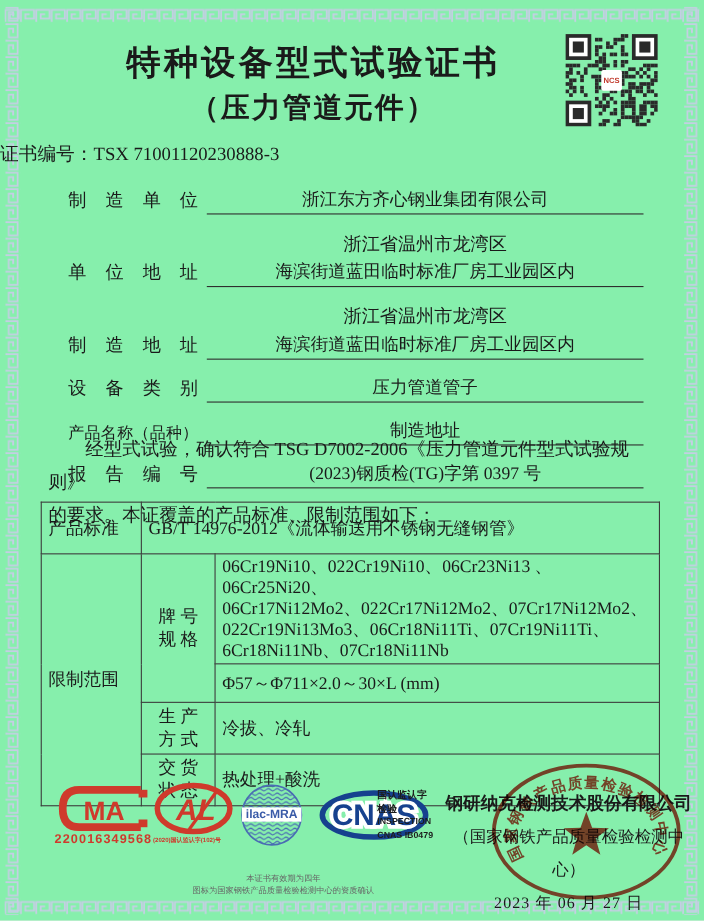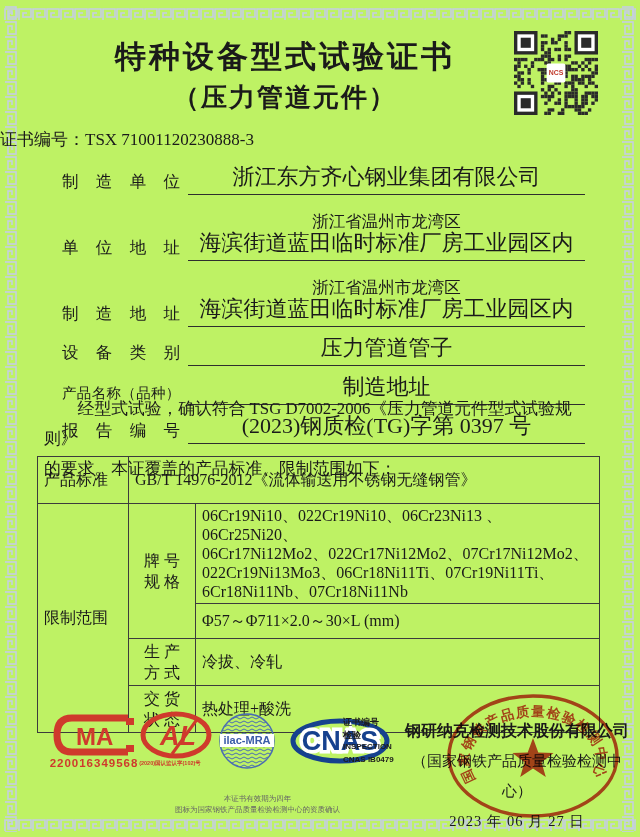--- a/index.html
+++ b/index.html
@@ -1,33 +1,33 @@
 <!DOCTYPE html>
 <html><head>
 <meta charset="utf-8">
 <style>
   html,body{margin:0;padding:0;background:#e8e8e8;}
-  #page{position:relative;width:640px;height:837px;background:#bef264;margin:0 auto;
+  #page{position:relative;width:640px;height:837px;background:#86efac;margin:0 auto;
         font-family:"Liberation Serif","DejaVu Serif",serif;color:#1a1a1a;overflow:hidden;}
   .border-strip{position:absolute;}
   
   .title{position:absolute;left:0;right:70px;top:36px;text-align:center;
          font-size:31px;font-weight:bold;letter-spacing:3px;}
   .subtitle{position:absolute;left:0;right:70px;top:80px;text-align:center;
          font-size:26px;font-weight:bold;letter-spacing:2px;}
   .qr{position:absolute;left:514px;top:31px;width:84px;height:84px;}
   .certline{position:absolute;left:0;right:0;top:128px;text-align:left;font-size:17px;}
   
   .fields{position:absolute;left:62px;top:168px;width:523px;}
   .frow{display:flex;align-items:flex-end;height:27px;margin-bottom:12px;}
   .flabel{width:118px;font-size:16.5px;text-align:justify;text-align-last:justify;
           padding-bottom:2px;flex:none;}
   .flabel.long{font-size:14.5px;letter-spacing:-0.3px;white-space:nowrap;}
   .fvalue{flex:1;margin-left:8px;border-bottom:1.5px solid #2e2e2e;text-align:center;
-          font-size:22px;padding-bottom:2px;}
+          font-size:16px;padding-bottom:2px;}
   .fpre{height:26px;margin-left:126px;text-align:center;font-size:16.5px;
         display:flex;align-items:flex-end;justify-content:center;padding-bottom:1px;}
   
   .statement{position:absolute;left:44px;top:394px;width:556px;font-size:16.8px;line-height:30px;}
   .statement .l1{text-indent:2em;}
   
   table.spec{position:absolute;left:37px;top:456px;width:563px;border-collapse:collapse;}
   table.spec td{border:1.5px solid #3c3c3c;font-size:16px;padding:2px 6px;}
   td.c1{width:78px;text-align:left;}
   td.c2{width:54px;text-align:center;line-height:21px;}
@@ -396,21 +396,21 @@
     <rect x="2" y="22" width="54" height="13" fill="#ffffff"></rect>
     <text x="29" y="32" text-anchor="middle" font-family="Liberation Sans, sans-serif" font-size="11" font-weight="bold" fill="#3a5ba8">ilac-MRA</text>
   </svg>
 
   <svg class="logo" style="left:290px;top:716px" width="100" height="50" viewBox="0 0 100 50">
     <ellipse cx="50" cy="25" rx="47" ry="20" fill="none" stroke="#16418e" stroke-width="5"></ellipse>
     <text x="50" y="34" text-anchor="middle" font-family="Liberation Sans, sans-serif" font-size="27" font-weight="bold" fill="#16418e" stroke="#ffffff" stroke-width="7" paint-order="stroke">CNAS</text>
   </svg>
 
   <div class="acc">
-    <div>证书编号</div>
+    <div>国认监认字</div>
     <div>检验</div>
     <div style="font-size:8px">INSPECTION</div>
     <div style="font-size:8px">CNAS IB0479</div>
   </div>
 
   <div class="company">
     <div class="c1l">钢研纳克检测技术股份有限公司</div>
     <div class="c2l">（国家钢铁产品质量检验检测中心）</div>
     <div class="cdate">2023 年 06 月 27 日</div>
   </div>

